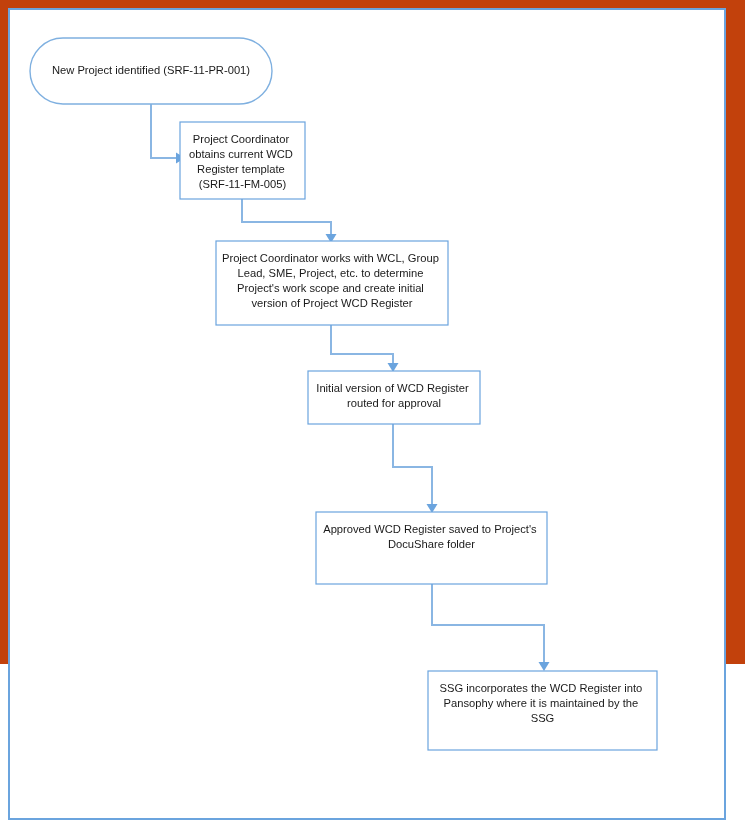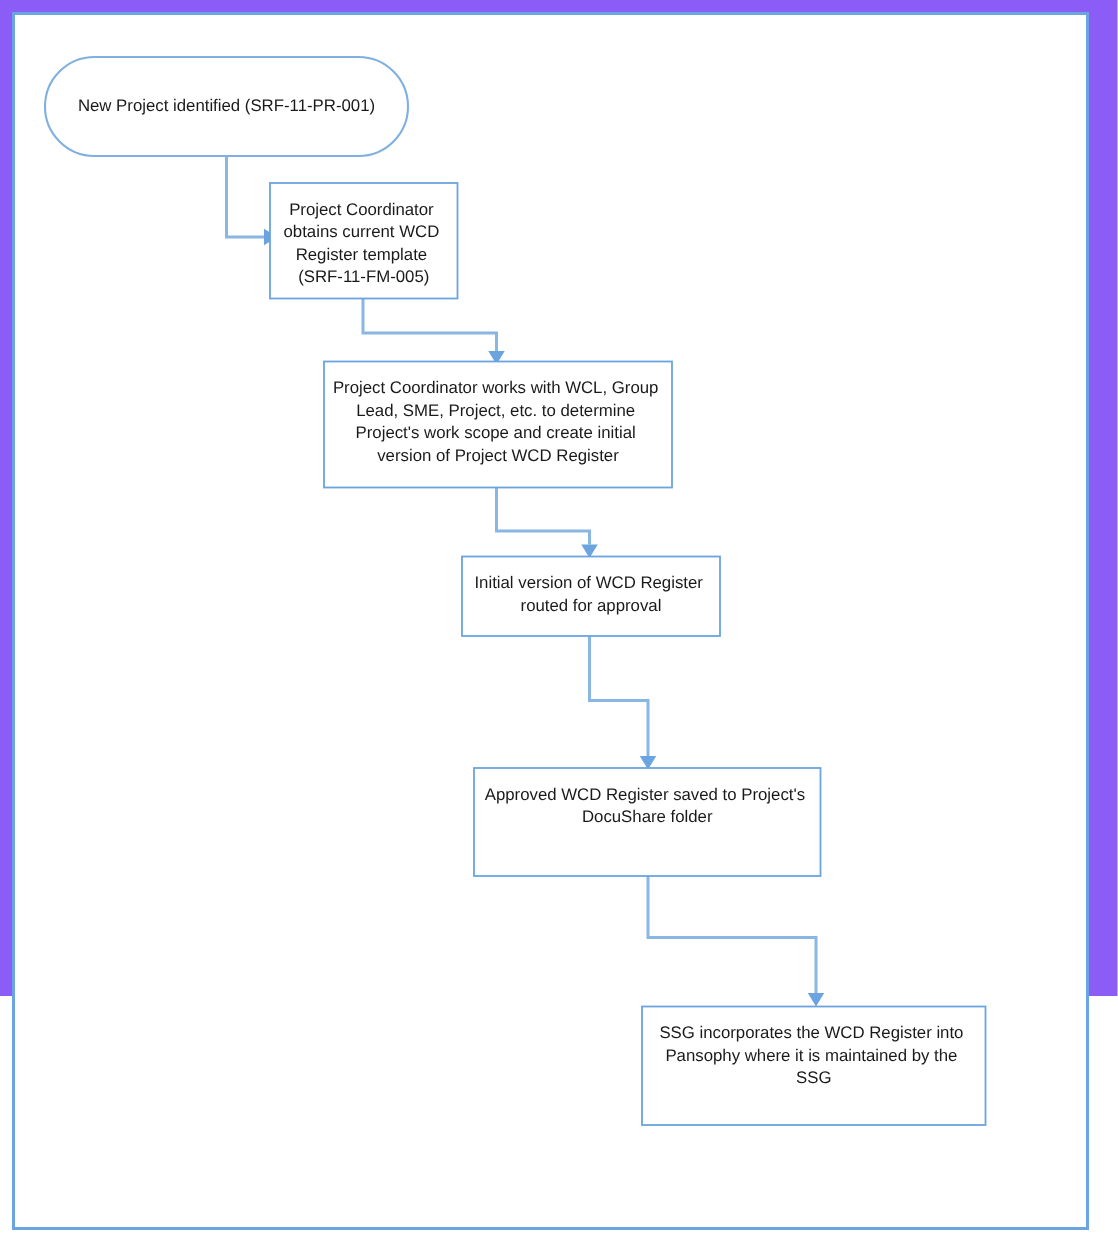--- a/index.html
+++ b/index.html
@@ -10,21 +10,21 @@
   body {
     width: 745px;
     height: 838px;
     font-family: "Liberation Sans", sans-serif;
     overflow: hidden;
   }
   #canvas {
     position: relative;
     width: 745px;
     height: 664px;
-    background: #8b5cf6;
+    background: #c2410c;
   }
   #frame {
     position: absolute;
     left: 8px;
     top: 8px;
     width: 718px;
     height: 812px;
     border: 2px solid #6ba4de;
     background: #ffffff;
     box-sizing: border-box;

